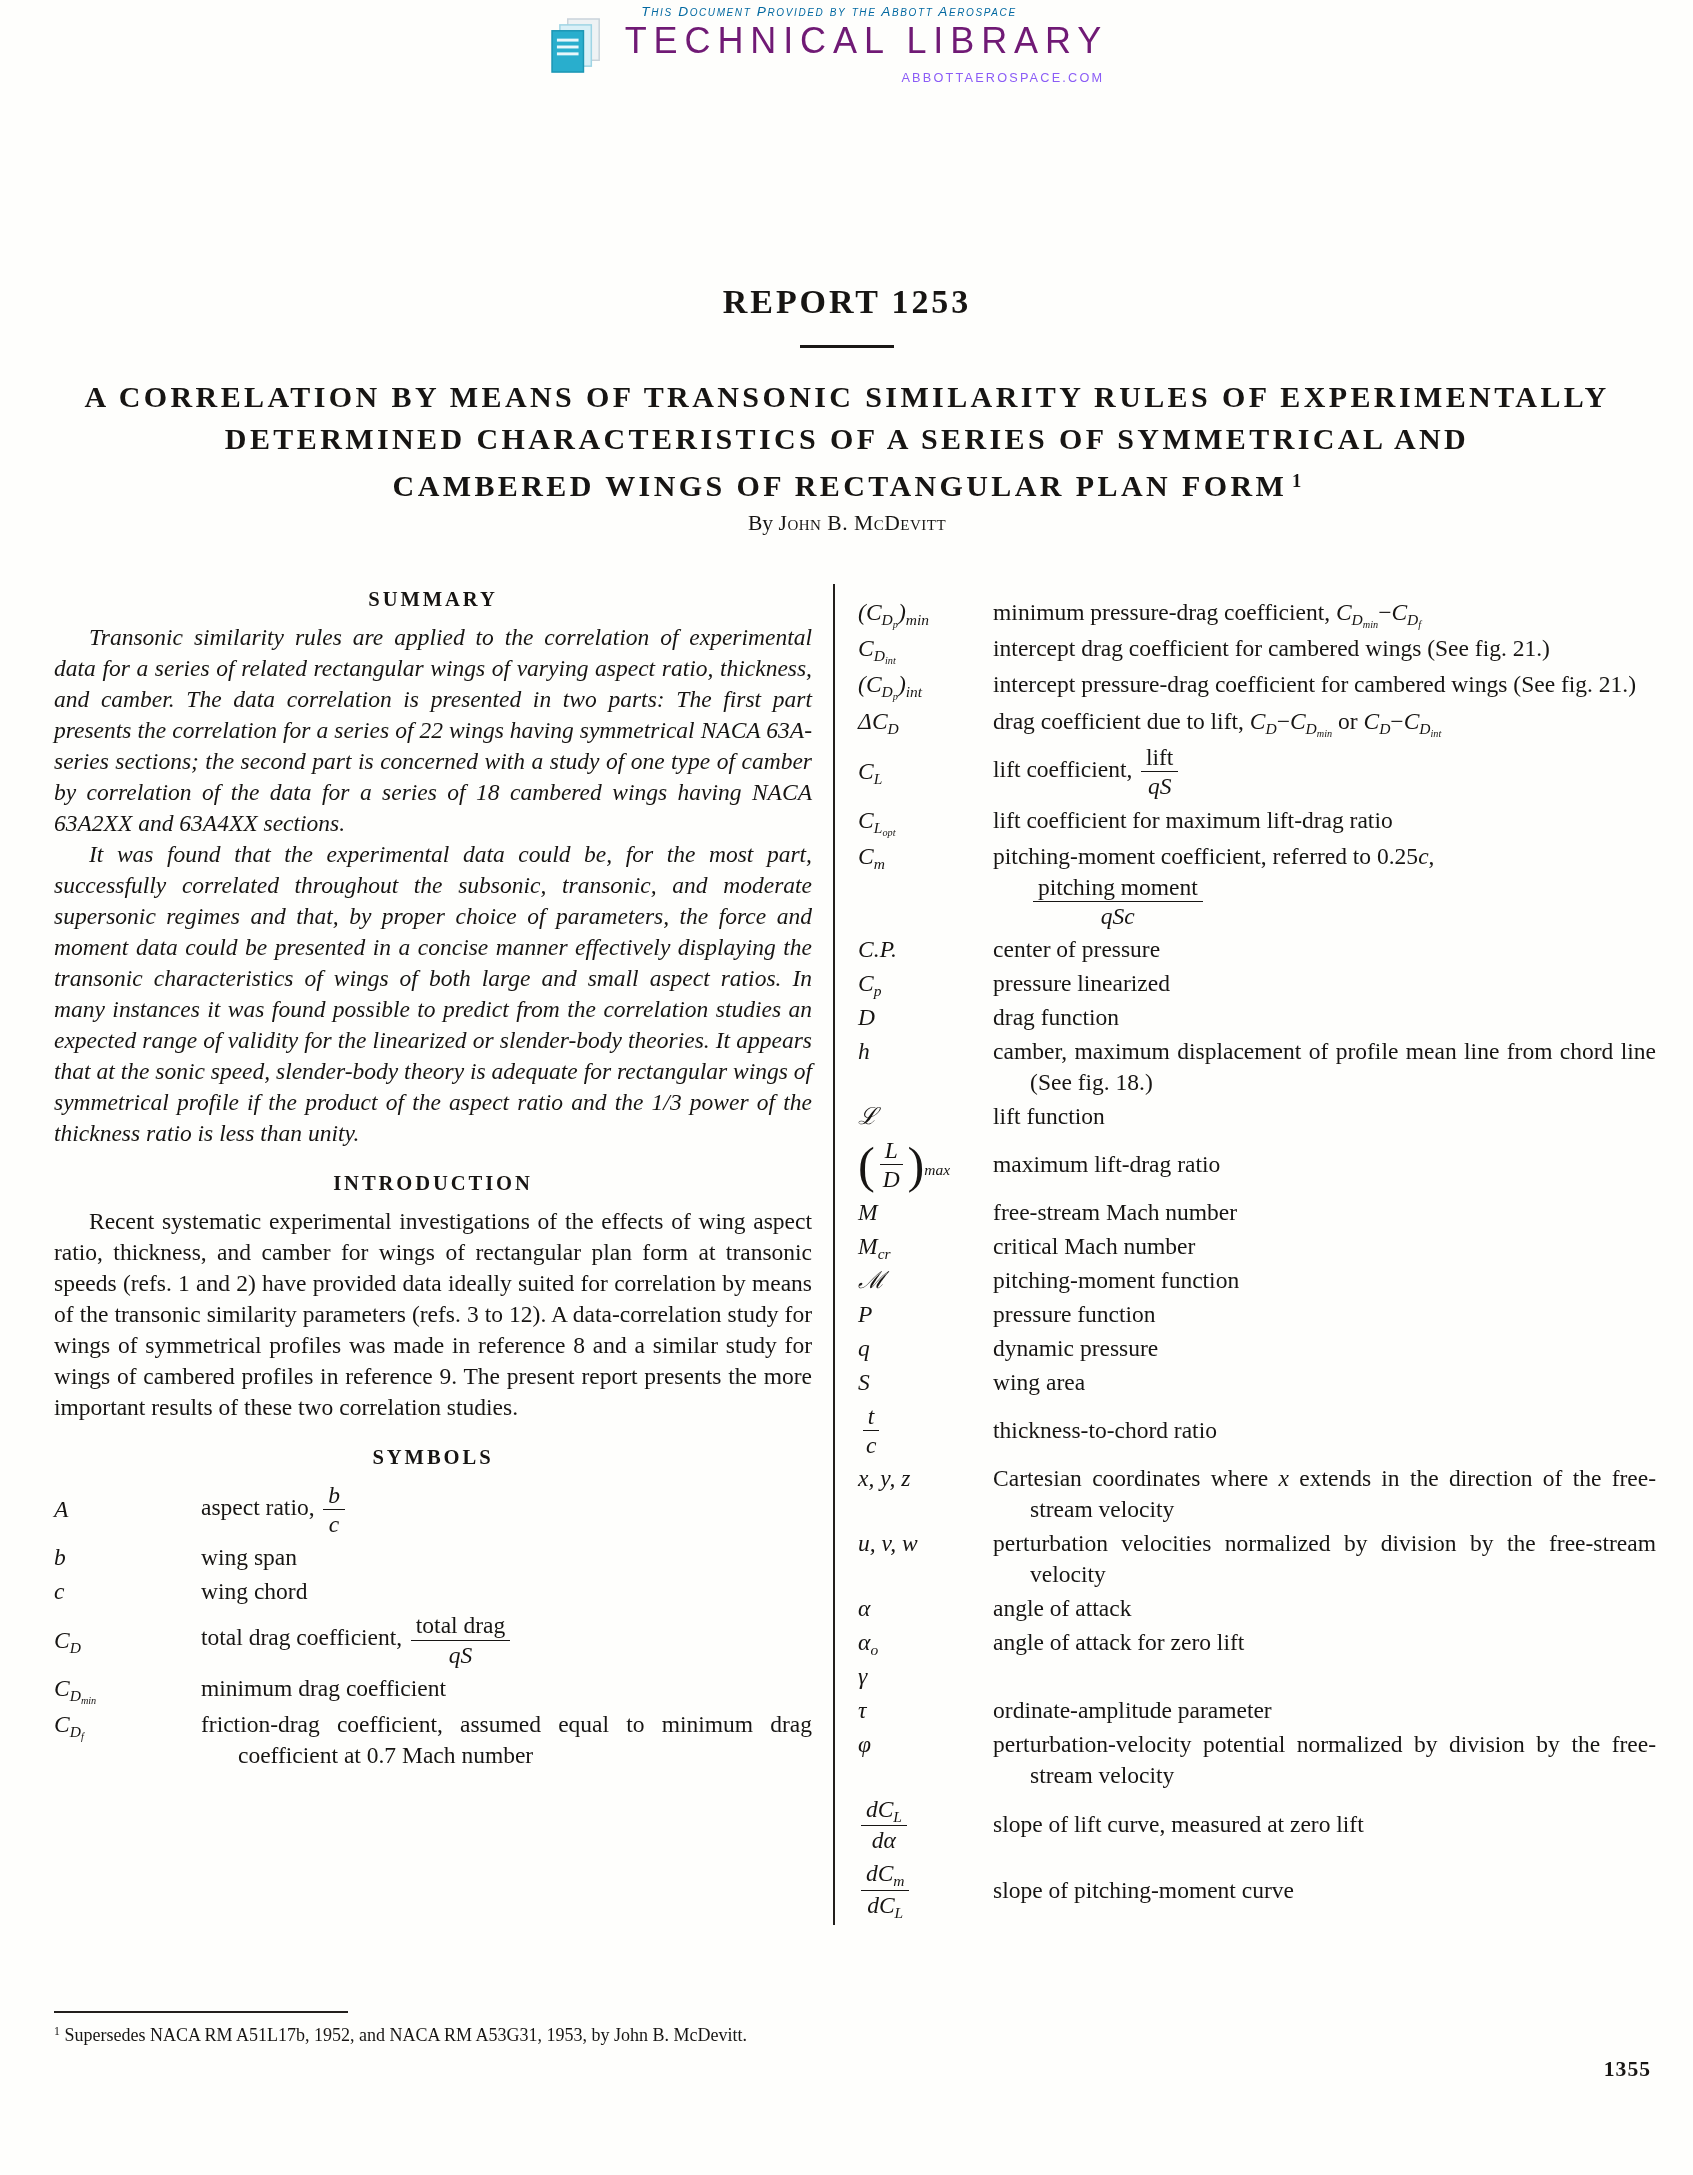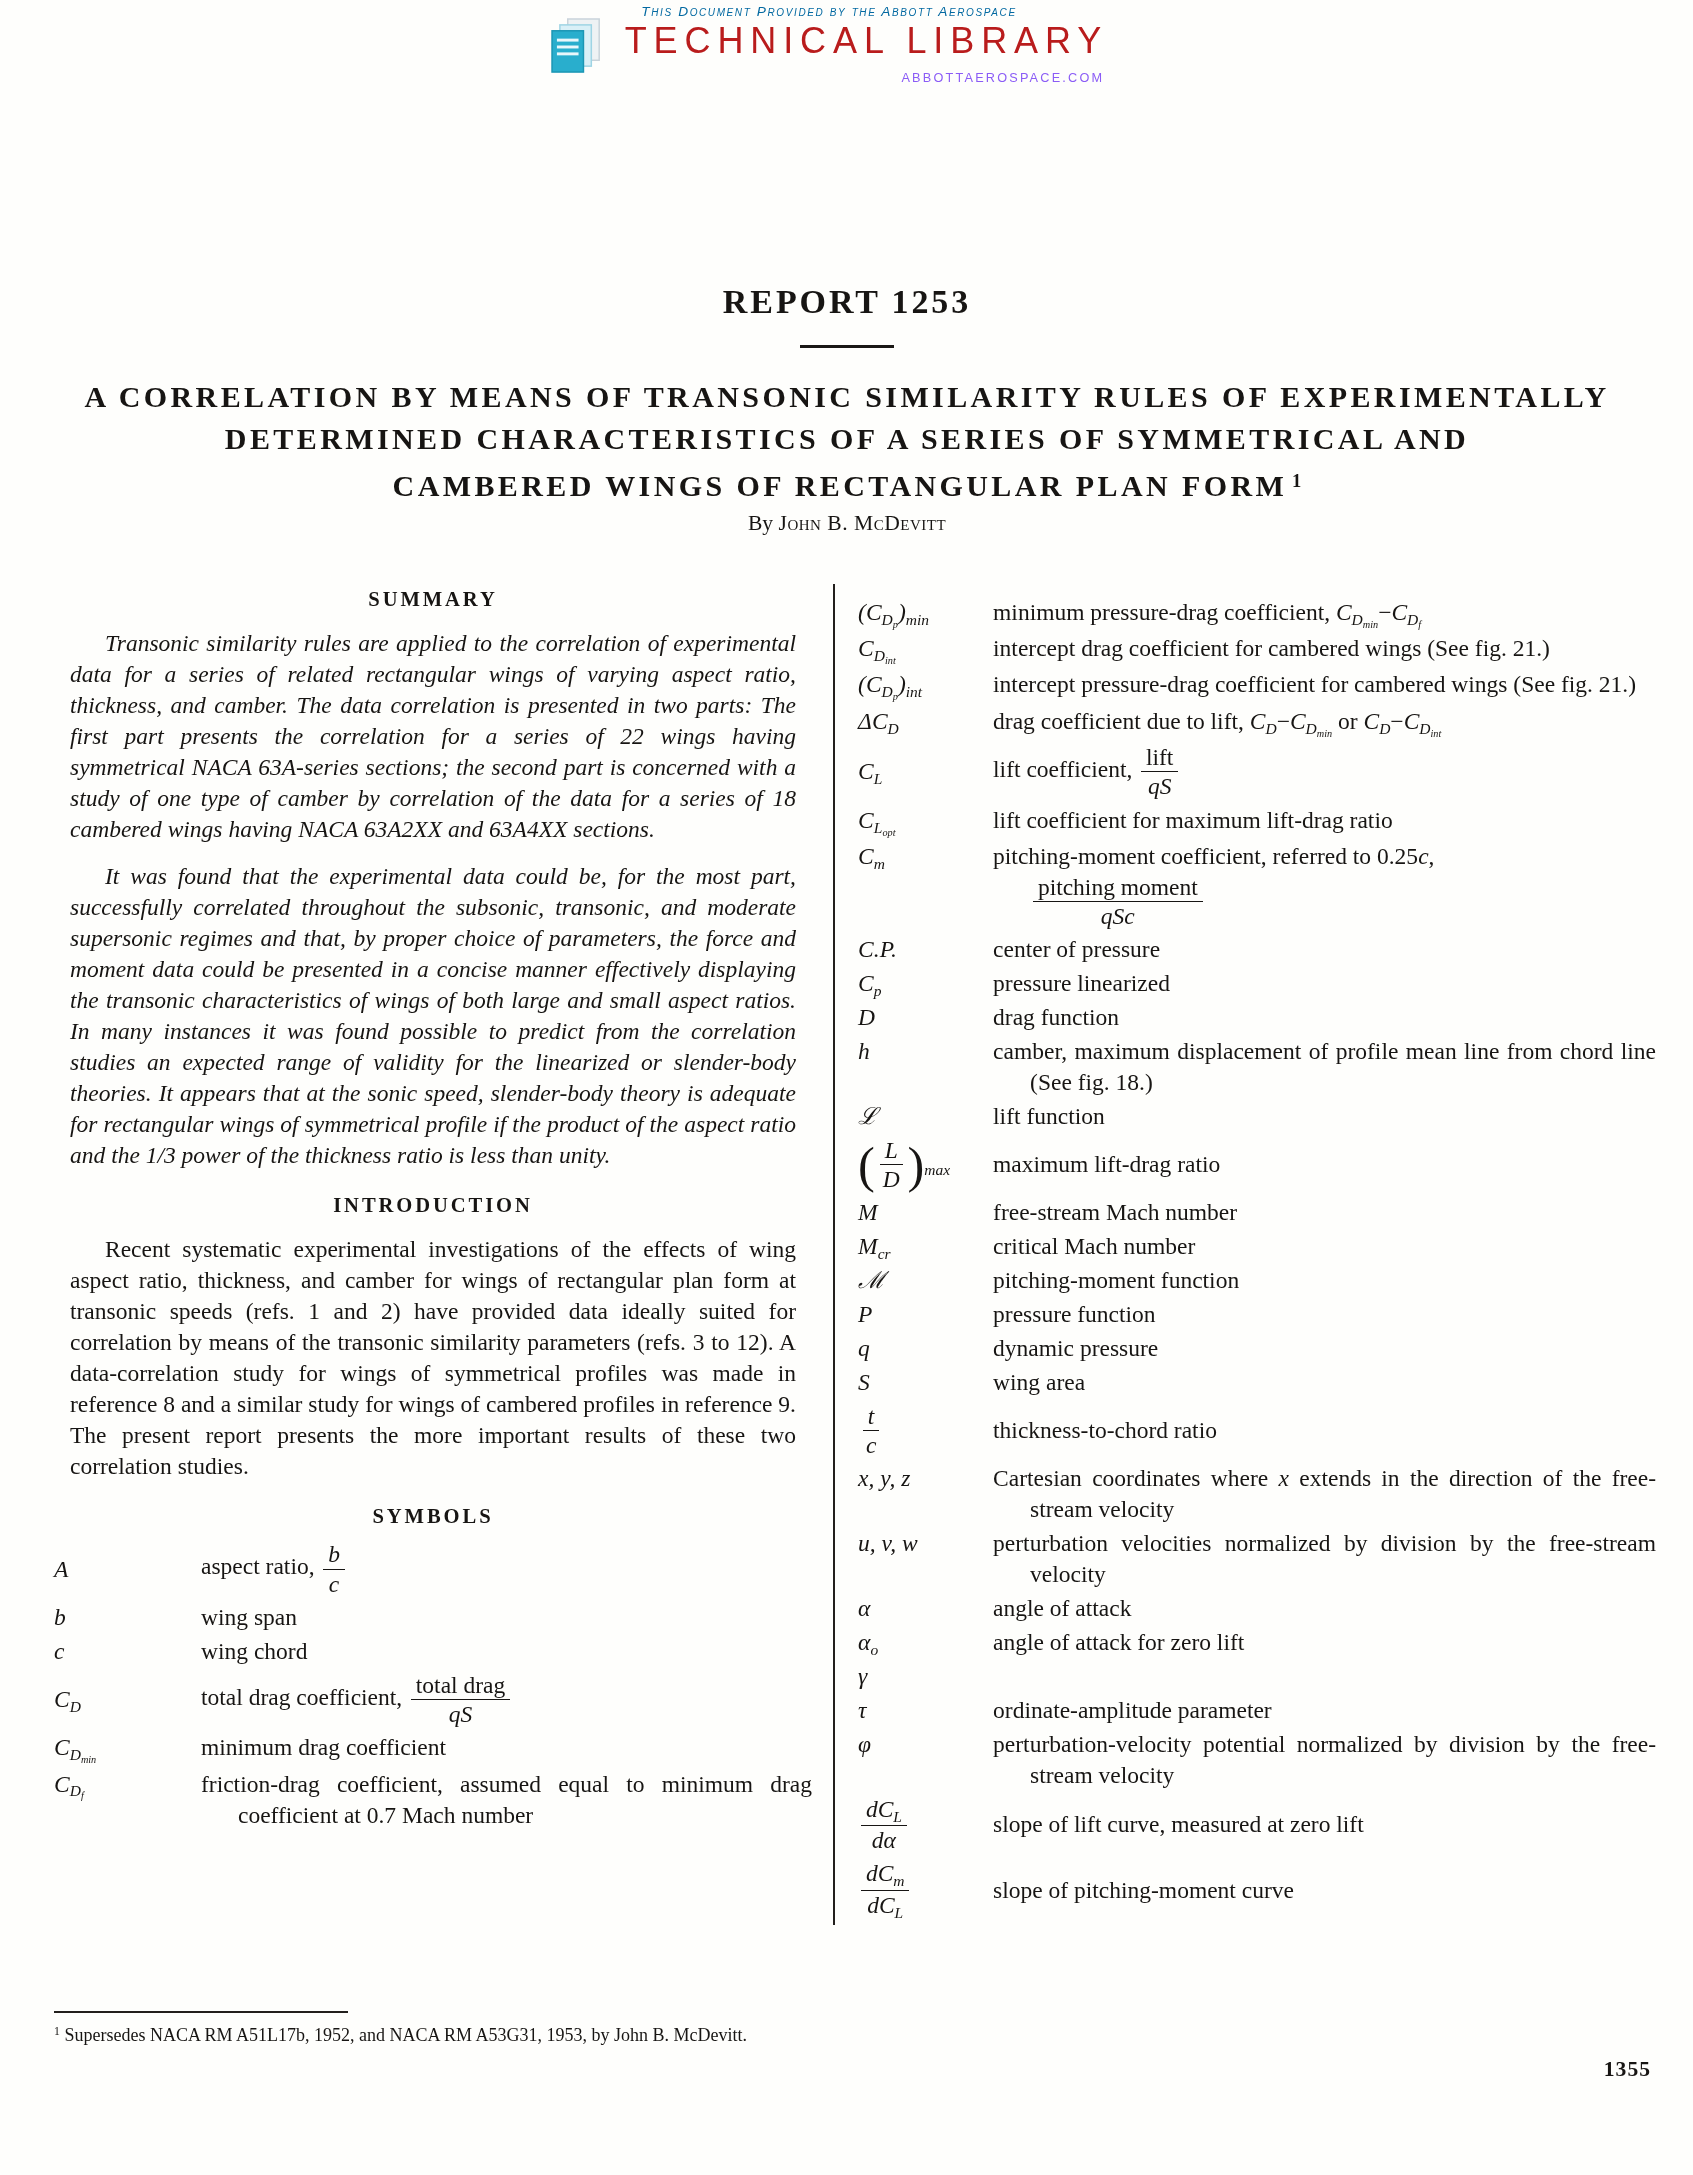--- a/index.html
+++ b/index.html
@@ -21,21 +21,21 @@
     font-family:"Liberation Sans","DejaVu Sans",sans-serif;
     user-select:none;
   }
   .wm-line1 {
     text-align:center; font-size:13.7px; letter-spacing:1.6px;
     color:#0369a1; font-variant:small-caps; line-height:17.6px;font-style:italic;
   }
   .wm-main { display:flex; align-items:flex-start; justify-content:center; margin-top:1px; }
   .wm-icon { margin-right:11.8px; margin-top:-3.9px; flex:0 0 auto; }
   .wm-line2 {
-    font-size:36px; letter-spacing:6.9px; color:#b91c1c;
+    font-size:36px; letter-spacing:6.9px; color:#701a75;
     font-weight:400; line-height:39px; white-space:nowrap;
   }
   .wm-line3 {
     text-align:right; font-size:12.7px; letter-spacing:2.2px;
     color:#8b5cf6; margin-top:2.9px; padding-right:3.9px;
   }
 
   
   .report-number {
     position:absolute; top:282px; left:0; width:100%;
@@ -66,21 +66,21 @@
   .col-left  { width:758px; }
   .col-divider { width:2px; background:#221f1c; margin-left:20.6px; }
   .col-right { flex:1; padding-left:23.5px; padding-top:8.8px; }
 
   .section-heading {
     text-align:center; font-size:20.6px; font-weight:bold;
     letter-spacing:2.9px; margin:21.6px 0 9.8px; line-height:25.5px;
   }
   .section-heading:first-child { margin-top:2.9px; }
 
-  p.indent { text-indent:35px; text-align:justify; margin:16px; }
+  p.indent { text-indent:35px; text-align:justify; margin:0; }
   .italic-para { font-style:italic; }
 
   
   .symbols-list { margin-top:3.9px; }
   .symbol-row { display:flex; align-items:flex-start; margin:0 0 2.9px 0; }
   .symbol-row.vcenter { align-items:center; }
   .sym { font-style:italic; }
   .symbols-list.left  .sym { flex:0 0 147px; }
   .symbols-list.right .sym { flex:0 0 135px; }
   .def { flex:1; padding-left:37px; text-indent:-37px; text-align:justify; }

